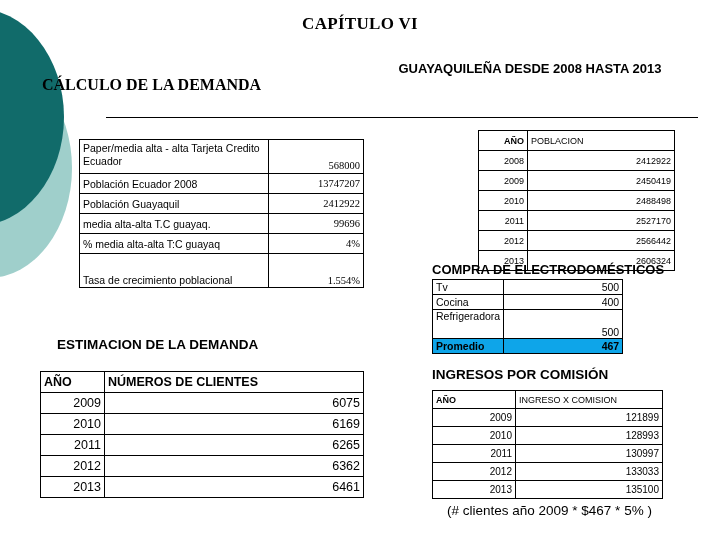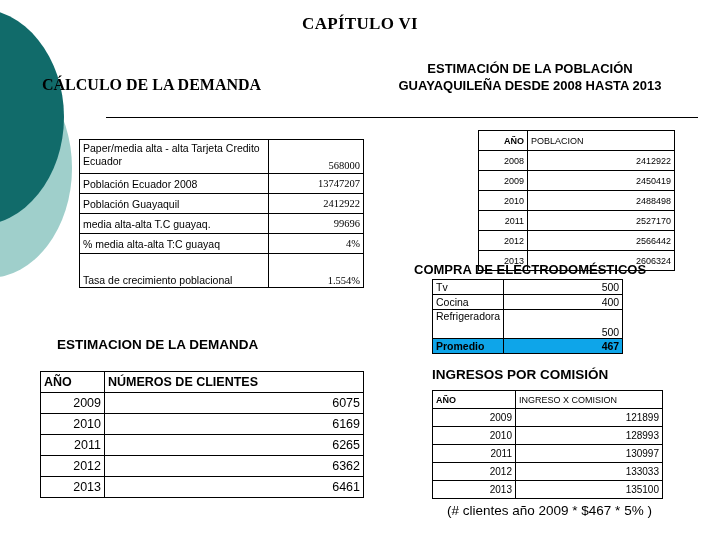--- a/index.html
+++ b/index.html
@@ -98,21 +98,21 @@
   .sec-title {
     position: absolute;
     font-family: "Liberation Sans", sans-serif;
     font-weight: bold;
     font-size: 13.5px;
     color: #000;
     white-space: nowrap;
     z-index: 5;
   }
   .sec-demanda  { left: 57px;  top: 337px; }
-  .sec-electro  { left: 414px; top: 262px; font-size: 13px; }
+  .sec-electro  { left: 432px; top: 262px; font-size: 13px; }
   .sec-ingresos { left: 432px; top: 367px; }
 
   
   table.xl {
     position: absolute;
     border-collapse: collapse;
     background: #fff;
     font-family: "Liberation Sans", sans-serif;
     color: #000;
     z-index: 5;
@@ -185,21 +185,20 @@
 <div id="slide">
 
   <div class="deco-light"></div>
   <div class="deco-dark"></div>
 
   <div class="chapter-title">CAPÍTULO VI</div>
 
   <div class="calc-title">CÁLCULO DE LA DEMANDA</div>
 
   <div class="pop-title">
-    <span>ESTIMACIÓN DE LA POBLACIÓN</span>
     <span>GUAYAQUILEÑA DESDE 2008 HASTA 2013</span>
   </div>
 
   <div class="hrule"></div>
 
   <table class="xl" id="t-base">
     <tbody>
       <tr>
         <td class="c1 lbl two-line">Paper/media alta - alta Tarjeta Credito Ecuador</td>
         <td class="c2 num two-line" style="vertical-align:bottom;padding-bottom:1px;">568000</td>

